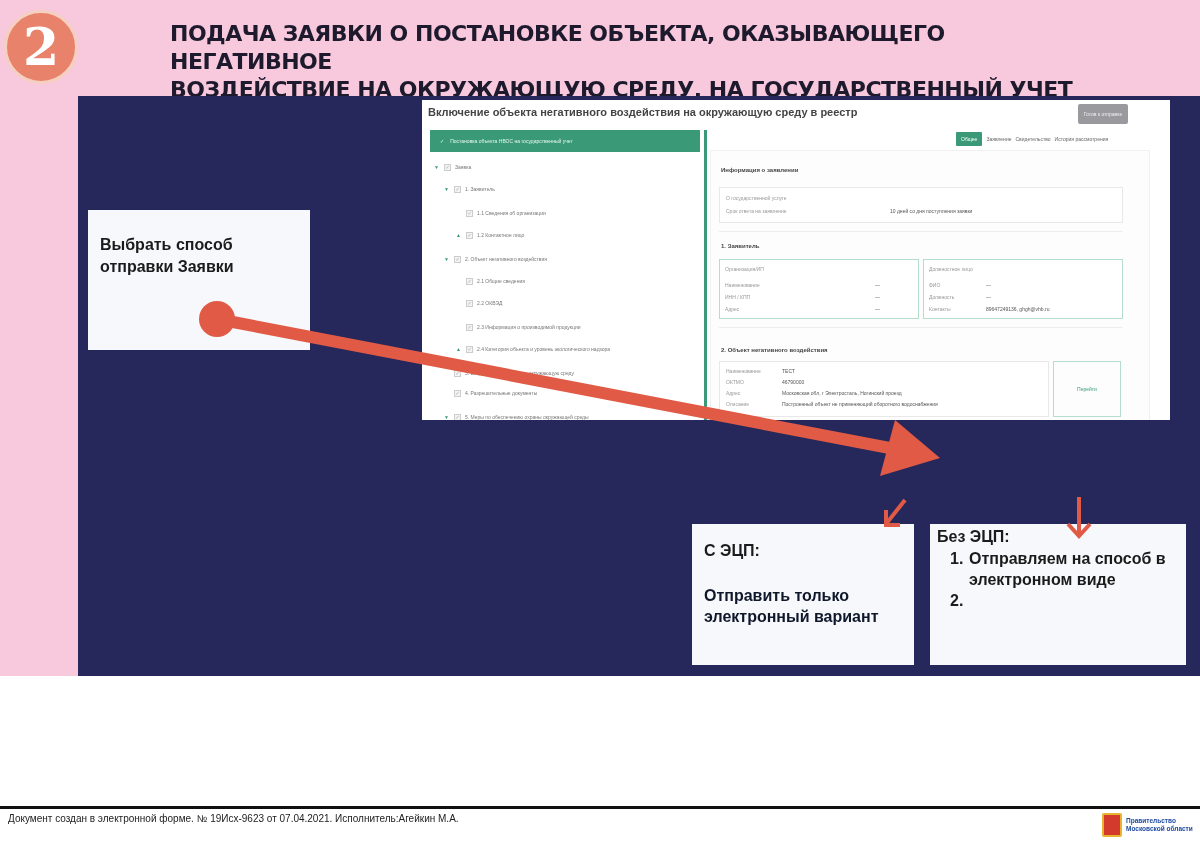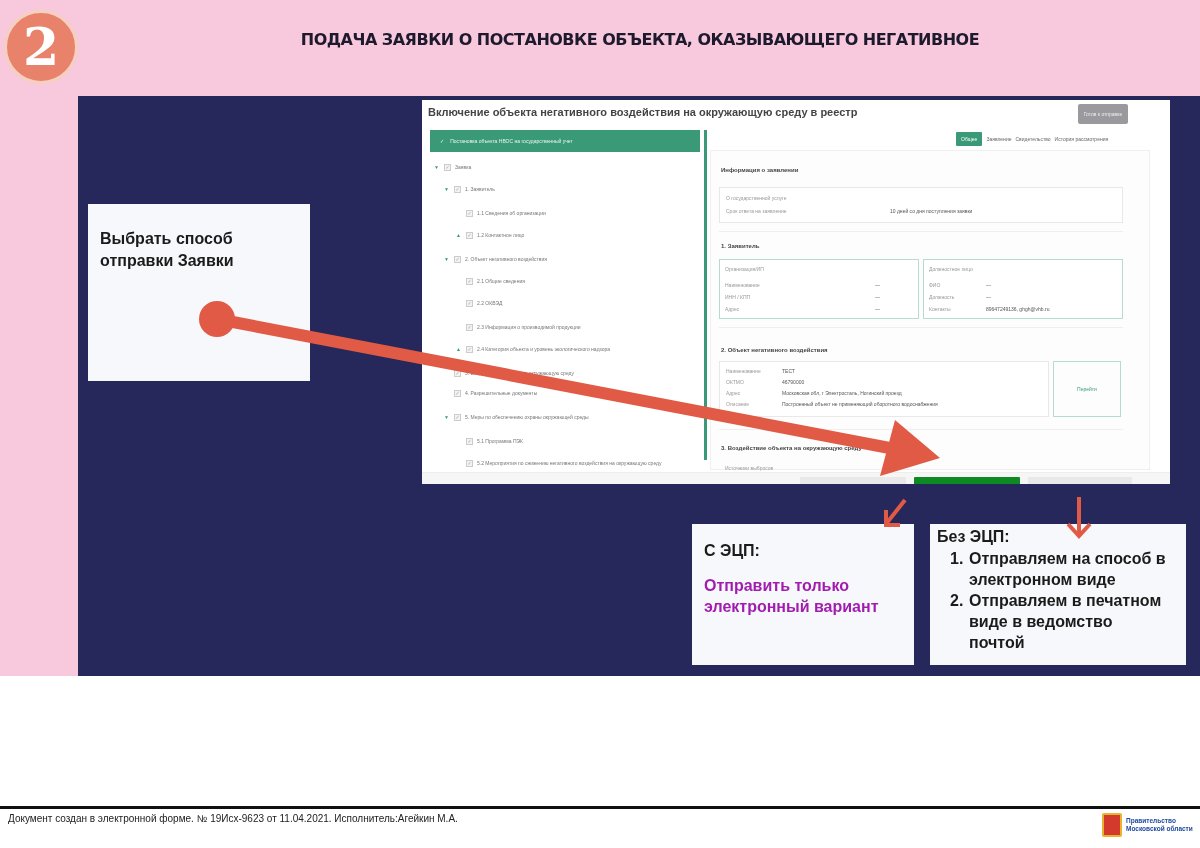--- a/index.html
+++ b/index.html
@@ -1,28 +1,28 @@
 <!DOCTYPE html>
 <html><head>
 <meta charset="utf-8">
 <style>
   * { box-sizing: border-box; margin: 0; padding: 0; }
   body { width: 1200px; height: 848px; background: #ffffff; font-family: "Liberation Sans", sans-serif; position: relative; overflow: hidden; }
 
   .slide { position: absolute; left: 0; top: 0; width: 1200px; height: 676px; background: #f8c8dc; }
   .badge { position: absolute; left: 4px; top: 10px; width: 74px; height: 74px; border-radius: 50%; background: #e8826a; border: 3px solid #f5d0c0; display: flex; align-items: center; justify-content: center; }
   .badge span { color: #fff; font-family: "DejaVu Serif", serif; font-weight: bold; font-size: 52px; line-height: 1; }
-  .title { position: absolute; left: 170px; top: 20px; width: 940px; text-align: center; font-family: "DejaVu Sans", sans-serif; font-weight: bold; font-size: 16px; line-height: 39px; color: #1e1a2e; letter-spacing: -0.5px; }
+  .title { position: absolute; left: 170px; top: 20px; width: 940px; font-family: "DejaVu Sans", sans-serif; font-weight: bold; font-size: 22px; line-height: 28px; color: #1e1a2e; letter-spacing: -0.5px; }
 
   .panel { position: absolute; left: 78px; top: 96px; width: 1122px; height: 580px; background: #26275a; }
 
-  .callout-left { position: absolute; left: 88px; top: 204px; width: 222px; height: 177px; background: #f6f8fb; }
+  .callout-left { position: absolute; left: 88px; top: 210px; width: 222px; height: 140px; background: #f6f8fb; }
   .callout-left p { position: absolute; left: 12px; top: 24px; font-size: 16px; font-weight: bold; color: #1b1b1b; line-height: 22px; }
 
-  .app { position: absolute; left: 422px; top: 100px; width: 748px; height: 384px; background: #fff; overflow: hidden; }
+  .app { position: absolute; left: 422px; top: 100px; width: 748px; height: 320px; background: #fff; overflow: hidden; }
   .app-title { position: absolute; left: 6px; top: 6px; font-size: 11px; font-weight: bold; color: #444; }
   .ready-btn { position: absolute; right: 42px; top: 4px; width: 50px; height: 20px; background: #9a9a9e; color: #eee; font-size: 5px; display: flex; align-items: center; justify-content: center; border-radius: 2px; }
 
   .tree { position: absolute; left: 8px; top: 30px; width: 270px; height: 340px; }
   .tree-head { height: 22px; background: #3a9a78; color: #e6f5ee; font-size: 5px; display: flex; align-items: center; padding-left: 10px; }
   .tree-row { position: absolute; font-size: 5px; color: #777; display: flex; align-items: center; gap: 4px; height: 10px; }
   .tree-row .chk { width: 7px; height: 7px; border: 1px solid #ccc; background: #f3f3f3; font-size: 5px; color: #aaa; display: flex; align-items: center; justify-content: center; }
   .tree-row .arr { font-size: 5px; color: #3a9a78; width: 6px; }
   .green-rule { position: absolute; left: 282px; top: 30px; width: 3px; height: 330px; background: #3a9a78; }
 
@@ -38,21 +38,21 @@
   .go-btn { position: absolute; border: 1px solid #b6dccb; color: #3a9a78; font-size: 5px; display: flex; align-items: center; justify-content: center; }
   .divider { position: absolute; height: 1px; background: #eee; }
 
   .footer-bar { position: absolute; left: 0; top: 372px; width: 748px; height: 28px; background: #f6f6f6; border-top: 1px solid #eee; }
   .fbtn { position: absolute; top: 4px; height: 20px; font-size: 5.5px; display: flex; align-items: center; justify-content: center; border-radius: 1px; }
   .fbtn.grey { background: #e9e9e9; color: #666; }
   .fbtn.green { background: #0e8a25; color: #e8ffe8; }
 
   .callout-mid { position: absolute; left: 692px; top: 524px; width: 222px; height: 141px; background: #f6f8fb; }
   .callout-mid .h { position: absolute; left: 12px; top: 18px; font-size: 16px; font-weight: bold; color: #1b1b1b; }
-  .callout-mid .b { position: absolute; left: 12px; top: 51px; font-size: 16px; font-weight: bold; color: #a21caf; line-height: 21px; }
+  .callout-mid .b { position: absolute; left: 12px; top: 61px; font-size: 16px; font-weight: bold; color: #0f172a; line-height: 21px; }
   .callout-right { position: absolute; left: 930px; top: 524px; width: 256px; height: 141px; background: #f6f8fb; }
   .callout-right .h { position: absolute; left: 7px; top: 4px; font-size: 16px; font-weight: bold; color: #1b1b1b; }
   .callout-right ol { position: absolute; left: 20px; top: 24px; list-style: none; font-size: 16px; font-weight: bold; color: #1b1b1b; line-height: 21px; }
   .callout-right li { display: flex; gap: 3px; }
   .callout-right li .n { width: 16px; flex: none; }
 
   .arrows { position: absolute; left: 0; top: 0; width: 1200px; height: 848px; pointer-events: none; }
 
   .page-rule { position: absolute; left: 0; top: 806px; width: 1200px; height: 3px; background: #111; }
   .doc-meta { position: absolute; left: 8px; top: 813px; font-size: 10px; color: #222; line-height: 11px; }
@@ -62,20 +62,21 @@
 </style>
 </head>
 <body>
 
 <div class="slide">
   <div class="badge">
       <span>2</span>
     </div>
   <div class="title">
     <div>ПОДАЧА ЗАЯВКИ О ПОСТАНОВКЕ ОБЪЕКТА, ОКАЗЫВАЮЩЕГО НЕГАТИВНОЕ</div>
+    <div>ВОЗДЕЙСТВИЕ НА ОКРУЖАЮЩУЮ СРЕДУ, НА ГОСУДАРСТВЕННЫЙ УЧЕТ</div>
   </div>
   <div class="panel"></div>
 </div>
 
 <div class="callout-left">
   <p style="width:190px">Выбрать способ отправки Заявки</p>
 </div>
 
 <div class="app">
   <div class="app-title">Включение объекта негативного воздействия на окружающую среду в реестр</div>
@@ -233,21 +234,20 @@
 
 <div class="callout-right">
   <div class="h">Без ЭЦП:</div>
   <ol>
     <li>
         <span class="n">1.</span>
         <span style="width:210px">Отправляем на способ в электронном виде</span>
       </li>
     <li>
         <span class="n">2.</span>
-        <span style="width:200px">Отправляем в печатном виде в ведомство почтой</span>
       </li>
   </ol>
 </div>
 
 <svg class="arrows" viewBox="0 0 1200 848">
   <g>
     <circle cx="217" cy="319" r="18" fill="#e05a45"></circle>
     <line x1="217" y1="319" x2="900" y2="450" stroke="#e05a45" stroke-width="12"></line>
     <polygon points="895,420 940,458 880,476" fill="#e05a45"></polygon>
   </g>
@@ -256,21 +256,21 @@
     <polyline points="886,510 886,525 900,525"></polyline>
   </g>
   <g stroke="#e05a45" stroke-width="4" fill="none">
     <line x1="1079" y1="497" x2="1079" y2="535"></line>
     <polyline points="1068,524 1079,536 1090,524"></polyline>
   </g>
 </svg>
 
 <div class="page-rule"></div>
 <div class="doc-meta">
-  <div>Документ создан в электронной форме. № 19Исх-9623 от 11.04.2021. Исполнитель:Агейкин М.А.</div>
+  <div>Документ создан в электронной форме. № 19Исх-9623 от 07.04.2021. Исполнитель:Агейкин М.А.</div>
 </div>
 <div class="gov">
   <div class="crest"></div>
   <div class="txt">
     <div>Правительство</div>
     <div>Московской области</div>
   </div>
 </div>
 
 </body></html>

